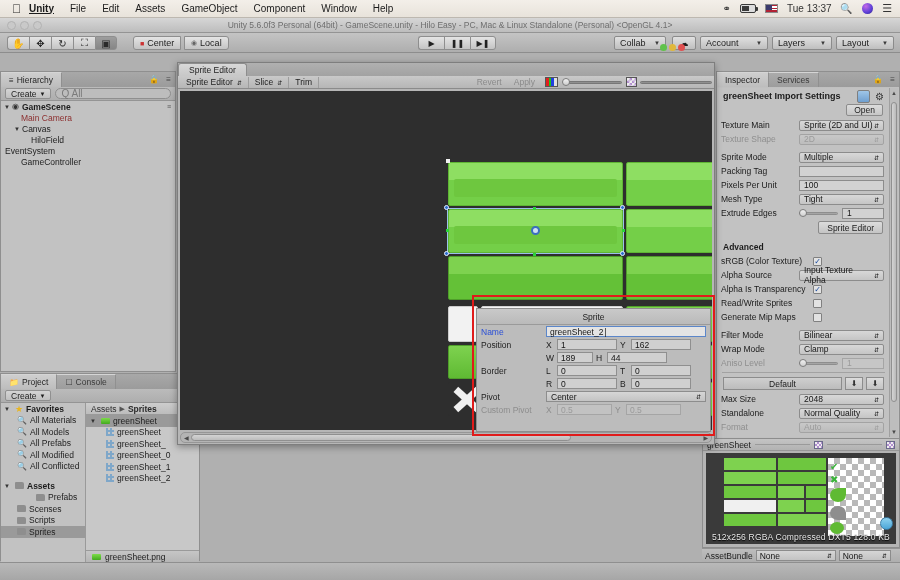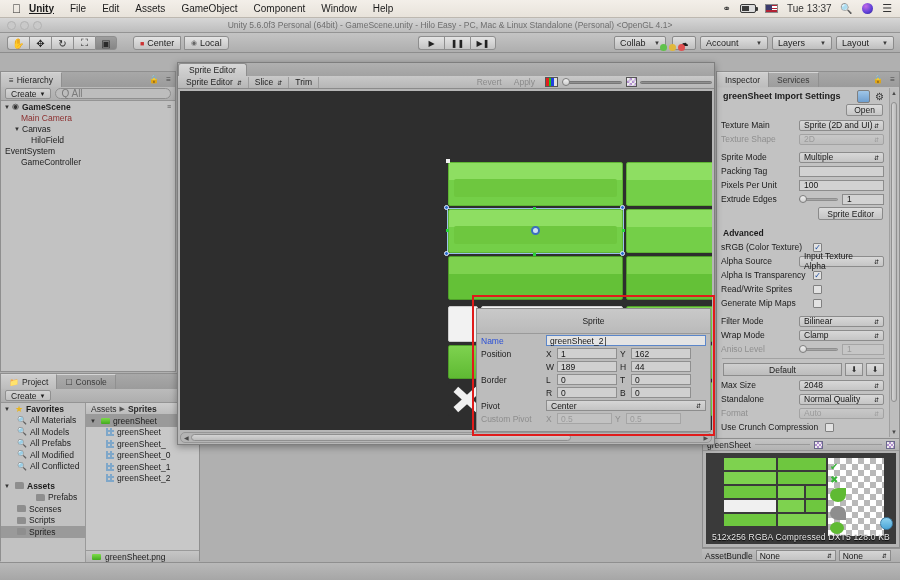--- a/index.html
+++ b/index.html
@@ -153,21 +153,21 @@
   .sel-handle{ position:absolute; width:5px;height:5px;border-radius:50%;
       background:#2f6fd0; border:1px solid #e8f0ff; }
   .sel-mid{ position:absolute; width:3px;height:3px; background:#2ad23a;}
   .pivot{ position:absolute; width:9px;height:9px;border-radius:50%;
       border:2px solid #3b6fbf; background:#cfe0f5;}
   .selbox{ position:absolute; border:1px solid #9ac0ea; }
 
   
   #spritepopup{ position:absolute; left:476px; top:290px; width:235px; height:124px;
      background:#bcbcbc; border:1px solid #8d8d8d; z-index:40; }
-  .sphead{ height:25px; background:linear-gradient(#c9c9c9,#bababa); border-bottom:1px solid #9a9a9a;
+  .sphead{ height:16px; background:linear-gradient(#c9c9c9,#bababa); border-bottom:1px solid #9a9a9a;
      display:flex;align-items:center;justify-content:center; font-size:8.5px;color:#1d1d1d;}
   .sprow{ height:13px; display:flex; align-items:center; padding:0 4px; gap:3px;}
   .splabel{ width:62px; font-size:8.5px; color:#1d1d1d; }
   .splabel.blue{ color:#2a4fd6; }
   .splabel.dim{ color:#8d8d8d; }
   .spfield{ height:11px; background:#d0d0d0; border:1px solid #8f8f8f; font-size:8.5px;
      color:#141414; display:flex;align-items:center; padding:0 3px;}
   .spfield.focus{ background:#e4e4e4; border:1px solid #5b86c9;}
   .spfield.dim{ color:#9a9a9a; background:#c2c2c2; border-color:#a5a5a5;}
   .axis{ font-size:8.5px;color:#1d1d1d;width:8px;}
@@ -603,21 +603,21 @@
             <span>1</span>
           </div>
         <span class="axis">Y</span>
         <div class="spfield" style="width:60px;">
             <span>162</span>
           </div>
       </div>
       <div class="sprow">
         <span class="splabel"></span>
         <span class="axis">W</span>
-        <div class="spfield" style="width:60px;">
+        <div class="spfield" style="width:36px;">
             <span>189</span>
           </div>
         <span class="axis">H</span>
         <div class="spfield" style="width:60px;">
             <span>44</span>
           </div>
       </div>
       <div class="sprow">
         <span class="splabel">Border</span>
         <span class="axis">L</span>
@@ -711,20 +711,27 @@
         <div class="irow">
           <span class="ilabel">Packing Tag</span>
           <div class="ifield">
               <span></span>
             </div>
         </div>
         <div class="irow">
           <span class="ilabel">Pixels Per Unit</span>
           <div class="ifield">
               <span>100</span>
+            </div>
+        </div>
+        <div class="irow">
+          <span class="ilabel">Mesh Type</span>
+          <div class="isel">
+              <span>Tight</span>
+              <span style="font-size:6px;">⇵</span>
             </div>
         </div>
         <div class="irow">
           <span class="ilabel">Extrude Edges</span>
           <div class="slider">
             <span class="track"></span>
               <span class="knob" style="left:0;"></span>
           </div>
           <div class="numbox">
               <span>1</span>

